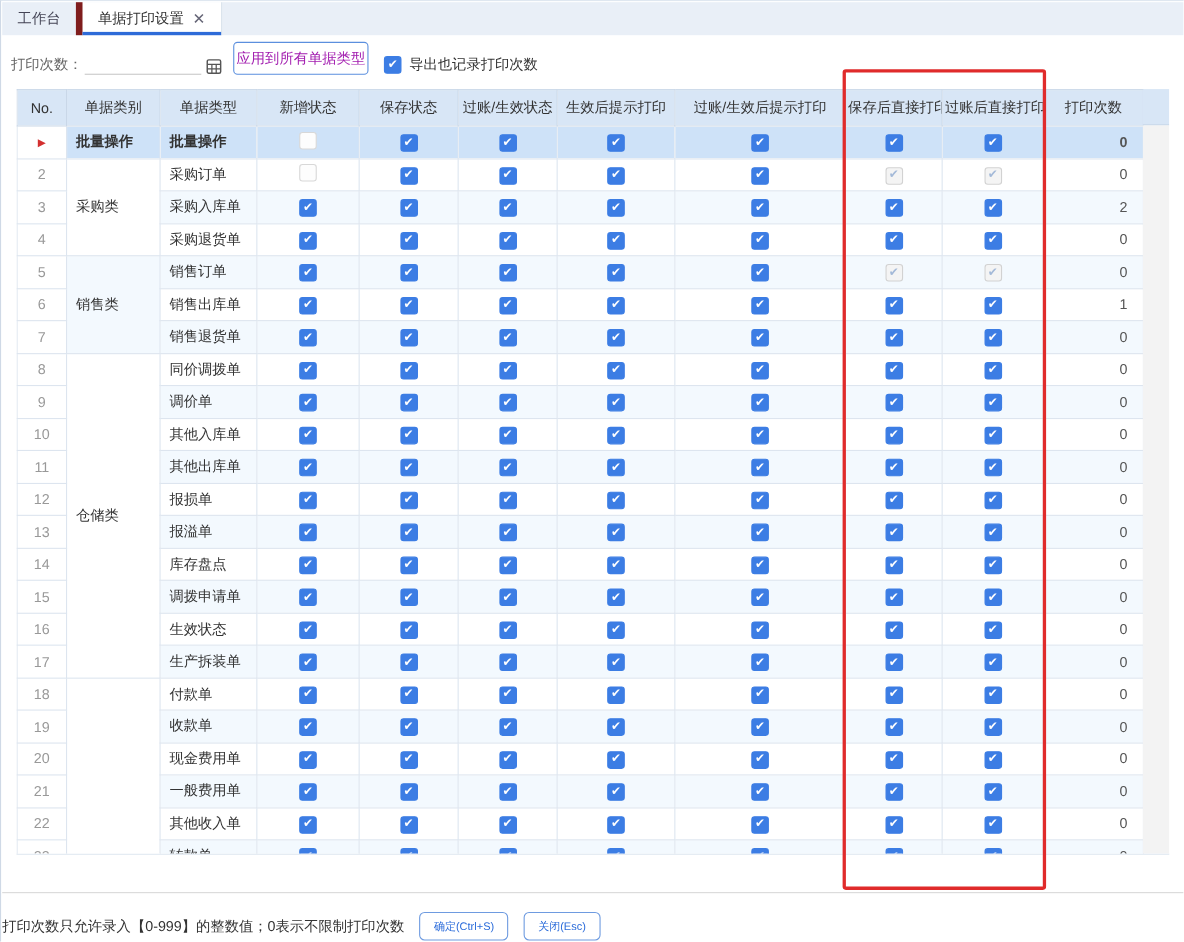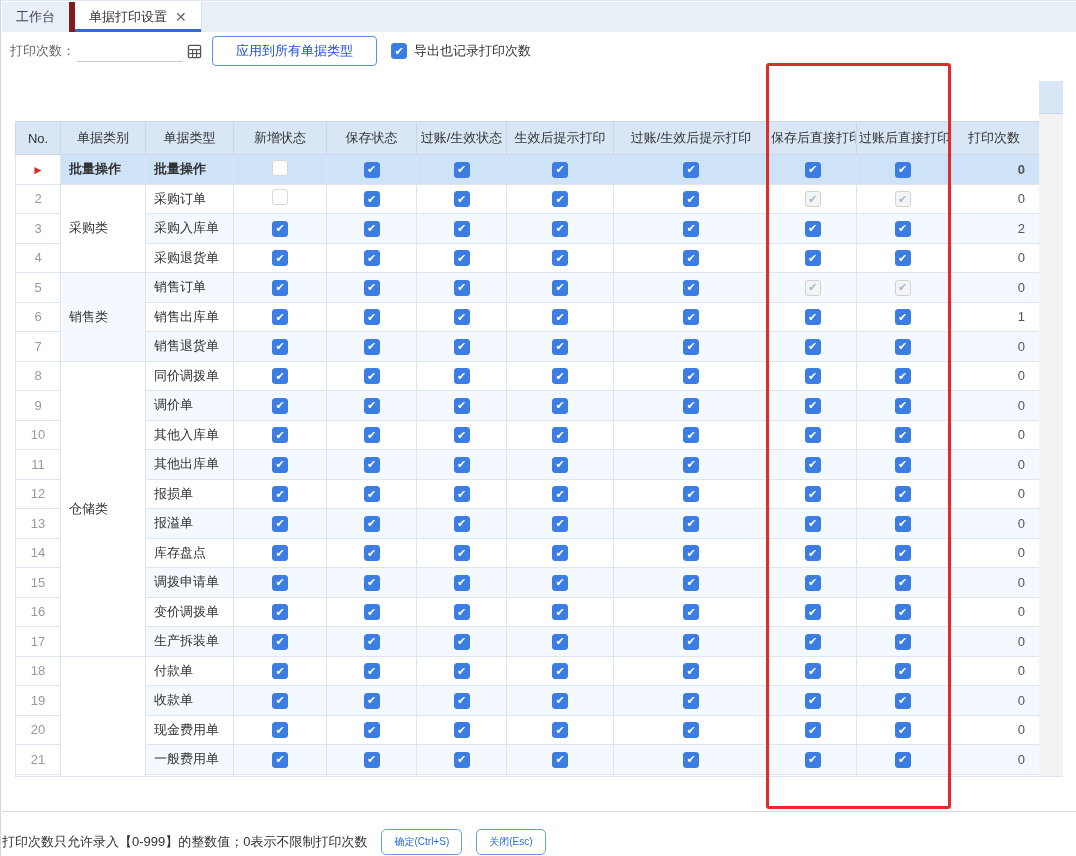--- a/index.html
+++ b/index.html
@@ -14,42 +14,42 @@
     background:#e9eff7; display:flex; align-items:stretch; }
   .tab { display:flex; align-items:center; gap:8px; padding:0 14px;
     color:#445; cursor:pointer; position:relative; }
   .tab.active { background:#fff; color:#333;
     border-left:6px solid #7f1d1d; border-right:1px solid #d8e1ec; }
   .tab.active::after { content:""; position:absolute; left:0; right:0; bottom:0;
     height:3px; background:#2e6bd8; }
   .tab-close { color:#667; font-size:14px; line-height:1; }
   
   .toolbar { position:absolute; left:1px; top:33px; right:0; height:34px;
-    display:flex; align-items:center; padding-left:8px; background:#fff; }
+    display:flex; align-items:flex-end; padding-left:8px; background:#fff; }
   .tb-label { color:#666; }
   .tb-input { width:106px; height:22px; border:none; outline:none;
     border-bottom:1px solid #c9c9c9; margin-left:2px; font-size:13px; }
   .calc-icon { width:15px; height:15px; margin-left:4px; margin-right:10px; color:#555; }
-  .apply-btn { border:1px solid #5b8fde; color:#1d4ed8; background:#fff;
-    border-radius:4px; padding:5px 23px; font-size:13px; cursor:pointer; }
+  .apply-btn { border:1px solid #5b8fde; color:#a21caf; background:#fff;
+    border-radius:4px; padding:5px 2px; font-size:13px; cursor:pointer; }
   .tb-check { display:flex; align-items:center; gap:7px; margin-left:14px; }
   
   .cb { width:16px; height:16px; border-radius:3px; display:inline-flex;
     align-items:center; justify-content:center; font-size:11px; line-height:1; }
   .cb.checked { background:#3c7de4; color:#fff; border:1px solid #3c7de4; }
   .cb.unchecked { background:#fdfdfd; border:1px solid #d8d8d8; color:transparent; }
   .cb.disabled-checked { background:#f4f4f4; border:1px solid #d2d2d2; color:#a3b9d8; }
   
   .grid-wrap { position:absolute; left:14px; top:80px; width:1048px; height:696px;
     overflow:hidden; border-bottom:1px solid #dbe4ee; background:#fff; }
   .hdr-filler { position:absolute; left:1024px; top:0; width:24px; height:33px;
     background:#d8e6f6; border-bottom:1px solid #c8d6e8; }
   .body-filler { position:absolute; left:1024px; top:33px; width:24px; bottom:0;
     background:#f3f3f3; }
-  table.grid { border-collapse:collapse; table-layout:fixed; width:1024px;margin-top:40px; }
+  table.grid { border-collapse:collapse; table-layout:fixed; width:1024px; }
   .grid th { height:33px; background:#d8e6f6; font-weight:normal; color:#333;
     border:1px solid #c9d7e8; font-size:13px; padding:0 2px; overflow:hidden; white-space:nowrap; }
   .grid td { height:29.5px; border:1px solid #dde5ef; font-size:13px;
     overflow:hidden; white-space:nowrap; background:#fff; }
   .grid tr.tint td { background:#f3f9fe; }
   .grid tr.selected td { background:#cee2f8; font-weight:bold; }
   .grid td.no { text-align:center; color:#999; background:#fff !important; font-weight:normal; }
   .grid td.cat { padding-left:8px; background:#fff; font-weight:normal; }
   .grid tr.selected td.cat-sel { background:#cee2f8; font-weight:bold; padding-left:8px; }
   .grid td.typ { padding-left:8px; }
@@ -307,21 +307,21 @@
           <td class="cbc"><span class="cb checked">✔</span></td>
           <td class="cbc"><span class="cb checked">✔</span></td>
           <td class="cbc"><span class="cb checked">✔</span></td>
           <td class="cbc"><span class="cb checked">✔</span></td>
           <td class="cbc"><span class="cb checked">✔</span></td>
           <td class="cbc"><span class="cb checked">✔</span></td>
           <td class="cnt">0</td>
         </tr>
         <tr>
           <td class="no">16</td>
-          <td class="typ">变价调拨单</td>
+          <td class="typ">生效状态</td>
           <td class="cbc"><span class="cb checked">✔</span></td>
           <td class="cbc"><span class="cb checked">✔</span></td>
           <td class="cbc"><span class="cb checked">✔</span></td>
           <td class="cbc"><span class="cb checked">✔</span></td>
           <td class="cbc"><span class="cb checked">✔</span></td>
           <td class="cbc"><span class="cb checked">✔</span></td>
           <td class="cbc"><span class="cb checked">✔</span></td>
           <td class="cnt">0</td>
         </tr>
         <tr class="tint">

